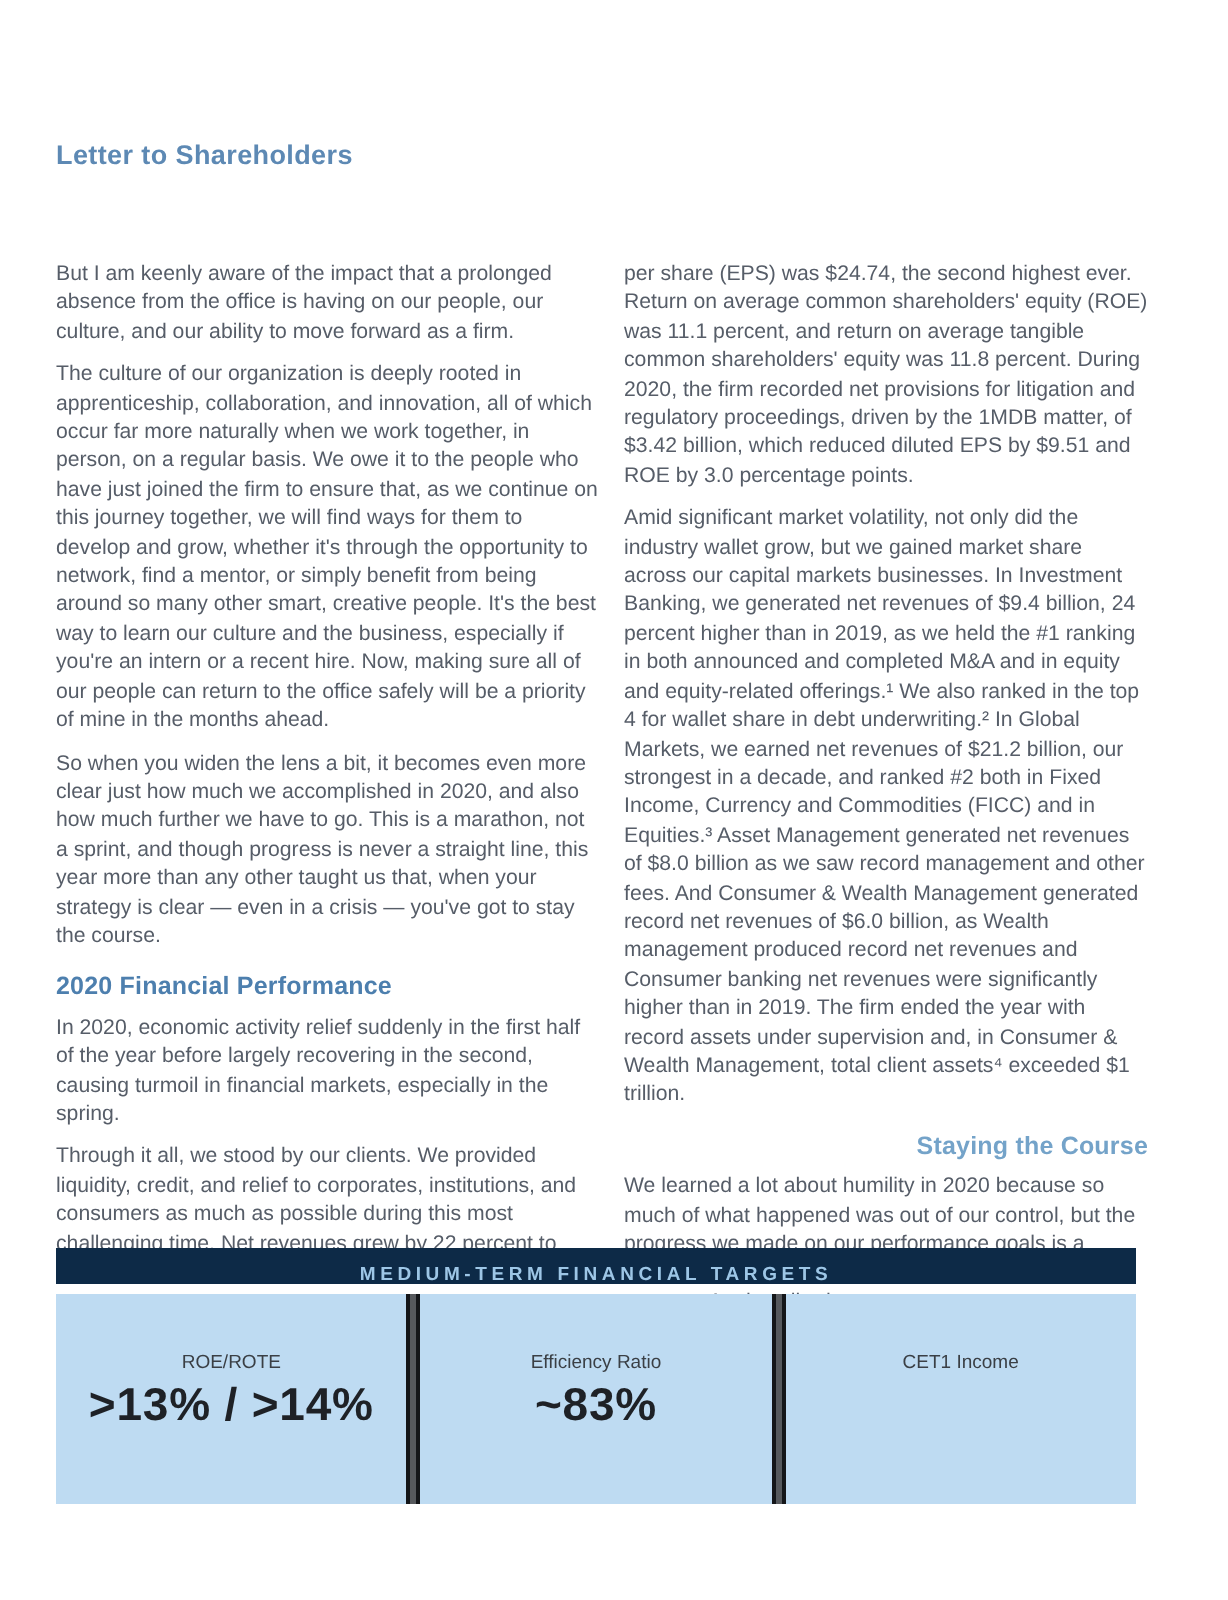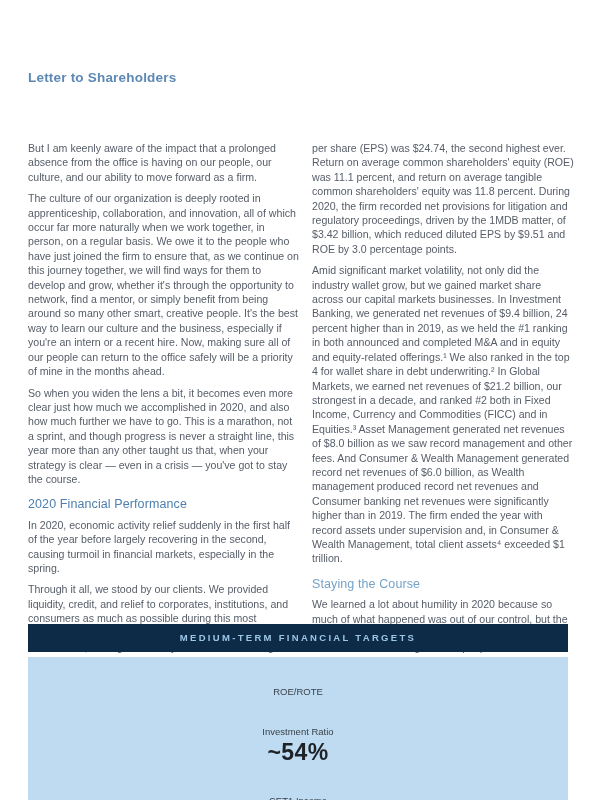--- a/index.html
+++ b/index.html
@@ -6,37 +6,37 @@
   .page{
     position:relative;width:614px;height:800px;background:#ffffff;overflow:hidden;
     font-family:"Liberation Sans", sans-serif;
     margin-top:40px;
   }
   .doc-header{
     position:absolute;left:28px;top:30px;
     font-size:13.5px;font-weight:bold;color:#5d89b4;letter-spacing:.2px;
   }
   .col{
-    position:absolute;top:101px;
+    position:absolute;top:90px;
     font-size:10.6px;line-height:14.4px;color:#565d68;
   }
   .col-left{left:28px;width:272px;}
   .col-right{left:312px;width:262px;}
   .col p{margin:0 0 7px 0;}
   .section-heading{
-    font-size:12.5px;font-weight:normal;margin:11px 0 6px 0;letter-spacing:.1px;
+    font-size:12.5px;font-weight:bold;margin:11px 0 6px 0;letter-spacing:.1px;
   }
   .sh-dark{color:#4d7fae;}
-  .sh-light{color:#74a3c9;}
+  .sh-light{color:#74a3c9;text-align:right;}
   .targets{position:absolute;left:28px;top:584px;width:540px;}
   .targets-title{
-    background:#0d2a47;color:#9dc6e6;height:28px;line-height:28px;
+    background:#0d2a47;color:#9dc6e6;height:18px;line-height:28px;
     text-align:center;font-size:9.5px;font-weight:bold;letter-spacing:2.3px;
   }
-  .targets-boxes{display:flex;margin-top:5px;height:105px;flex-direction:column;}
+  .targets-boxes{display:flex;margin-top:5px;height:105px;}
   .target-box{flex:1;background:#bedbf2;text-align:center;}
   .box-sep{
     width:3px;height:105px;background:#56595d;
     border-left:2px solid #141619;border-right:2px solid #141619;
   }
   .target-label{margin-top:29px;font-size:9.5px;color:#3a3f45;}
   .target-value{margin-top:2px;font-size:23px;font-weight:bold;color:#1e2126;letter-spacing:.4px;}
   .doc-footer{
     position:absolute;left:28px;top:771px;
     font-size:9.5px;font-weight:bold;color:#26262a;
@@ -64,25 +64,26 @@
     <p>Amid significant market volatility, not only did the industry wallet grow, but we gained market share across our capital markets businesses. In Investment Banking, we generated net revenues of $9.4 billion, 24 percent higher than in 2019, as we held the #1 ranking in both announced and completed M&amp;A and in equity and equity-related offerings.¹ We also ranked in the top 4 for wallet share in debt underwriting.² In Global Markets, we earned net revenues of $21.2 billion, our strongest in a decade, and ranked #2 both in Fixed Income, Currency and Commodities (FICC) and in Equities.³ Asset Management generated net revenues of $8.0 billion as we saw record management and other fees. And Consumer &amp; Wealth Management generated record net revenues of $6.0 billion, as Wealth management produced record net revenues and Consumer banking net revenues were significantly higher than in 2019. The firm ended the year with record assets under supervision and, in Consumer &amp; Wealth Management, total client assets⁴ exceeded $1 trillion.</p>
     <h2 class="section-heading sh-light">Staying the Course</h2>
     <p>We learned a lot about humility in 2020 because so much of what happened was out of our control, but the progress we made on our performance goals is a testament to the strength of our people and our strategy. As described on</p>
   </div>
 
   <div class="targets">
     <div class="targets-title">MEDIUM-TERM FINANCIAL TARGETS</div>
     <div class="targets-boxes">
       <div class="target-box">
         <div class="target-label">ROE/ROTE</div>
+        <div class="target-value">&gt;13% / &gt;14%</div>
       </div>
       <div class="box-sep"></div>
       <div class="target-box">
-        <div class="target-label">Investment Ratio</div>
-        <div class="target-value">~54%</div>
+        <div class="target-label">Efficiency Ratio</div>
+        <div class="target-value">~83%</div>
       </div>
       <div class="box-sep"></div>
       <div class="target-box">
         <div class="target-label">CET1 Income</div>
       </div>
     </div>
   </div>
 
   <div class="doc-footer">
     <span class="page-num">4</span><span>Goldman Sachs 2020 Annual Report</span>

